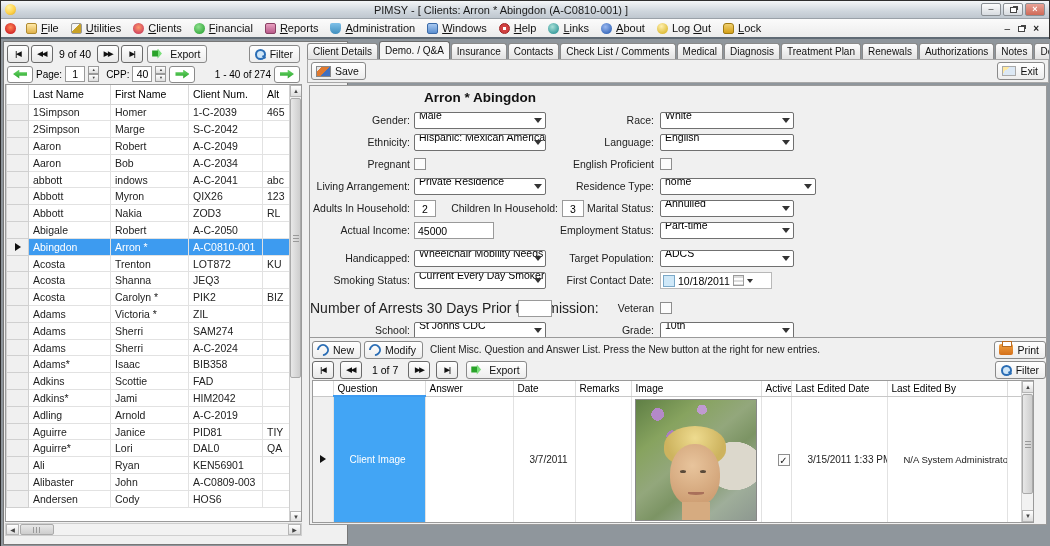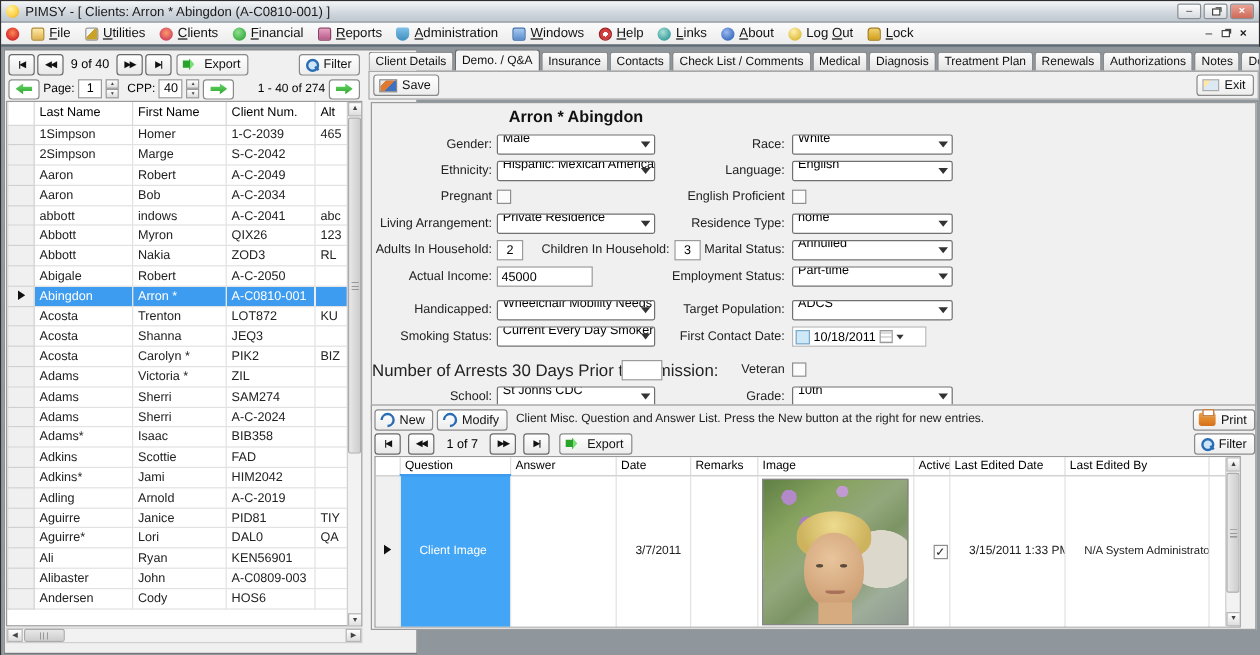--- a/index.html
+++ b/index.html
@@ -2,21 +2,21 @@
 <html style="--sel: #3d9bf0; --hl: #42a5f5;"><head>
 <meta charset="utf-8">
 <style>
   * { margin:0; padding:0; box-sizing:border-box; }
   html,body { width:1050px; height:546px; font-family:"Liberation Sans", sans-serif; overflow:hidden; background:#6d6d6d; }
   .window { position:absolute; left:0; top:0; width:1050px; height:546px; border:1px solid #2e2e2e; background:#8f969c; }
 
   
   .titlebar { position:absolute; left:0; top:0; width:100%; height:18px; background:linear-gradient(#f4f6f8,#cfd6dd 60%,#bfc7cf); border-bottom:1px solid #9aa1a8; display:flex; align-items:center; padding:0 4px; font-size:11px; color:#1a1a1a; }
   .app-icon { width:11px; height:11px; border-radius:50%; background:radial-gradient(circle at 35% 30%, #fff3a0, #ffd34d 55%, #d9a520); margin-right:5px; flex:0 0 auto; }
-  .titlebar .t-title { flex:1 1 auto; white-space:nowrap; overflow:hidden; }
+  .titlebar .t-title { flex:1 1 auto; white-space:nowrap; overflow:hidden;text-align:center; }
   .win-btns { display:flex; gap:2px; }
   .win-btn { width:20px; height:13px; border:1px solid #8a8f94; border-radius:2px; background:linear-gradient(#fdfdfd,#d7dbe0); font-size:9px; line-height:11px; text-align:center; color:#333; }
   .win-btn.close { background:linear-gradient(#e9a296,#cf6a58); color:#fff; font-weight:bold; }
   .restore-glyph { display:inline-block; width:7px; height:6px; border:1px solid #444; margin-top:3px; background:#fff; box-shadow:2px -2px 0 -1px #444; }
 
   
   .menubar { position:absolute; left:0; top:18px; width:100%; height:20px; background:linear-gradient(#fbfbfb,#ececec); border-bottom:2px solid #5f6a74; display:flex; align-items:center; padding:0 4px; font-size:11px; color:#111; }
   .menu-item { display:flex; align-items:center; gap:4px; padding:2px 8px 2px 4px; white-space:nowrap; cursor:default; }
   .mi { width:11px; height:11px; border-radius:3px; flex:0 0 auto; }
   .icon-app-flower   { background:radial-gradient(circle at 50% 40%, #ff8855, #d42a2a 70%); border-radius:50%; }
@@ -510,21 +510,21 @@
         <span class="fc cb" style="left:104px;top:72px"></span>
         <span class="flabel" style="left:240px;top:70px;width:104px">English Proficient</span>
         <span class="fc cb" style="left:350px;top:72px"></span>
 
         <span class="flabel" style="left:0;top:92px;width:100px">Living Arrangement:</span>
         <div class="fc combo" style="left:104px;top:92px;width:132px">
             <span>Private Residence</span>
             <span class="arr"></span>
           </div>
         <span class="flabel" style="left:240px;top:92px;width:104px">Residence Type:</span>
-        <div class="fc combo" style="left:350px;top:92px;width:134px">
+        <div class="fc combo" style="left:350px;top:92px;width:156px">
             <span>home</span>
             <span class="arr"></span>
           </div>
 
         <span class="flabel" style="left:0;top:114px;width:100px">Adults In Household:</span>
         <input class="fc tinput" style="left: 104px; top: 114px; width: 22px; text-align: center;" value="2">
         <span class="flabel" style="left:132px;top:114px;width:116px">Children In Household:</span>
         <input class="fc tinput" style="left: 252px; top: 114px; width: 22px; text-align: center;" value="3">
         <span class="flabel" style="left:240px;top:114px;width:104px">Marital Status:</span>
         <div class="fc combo" style="left:350px;top:114px;width:134px">

